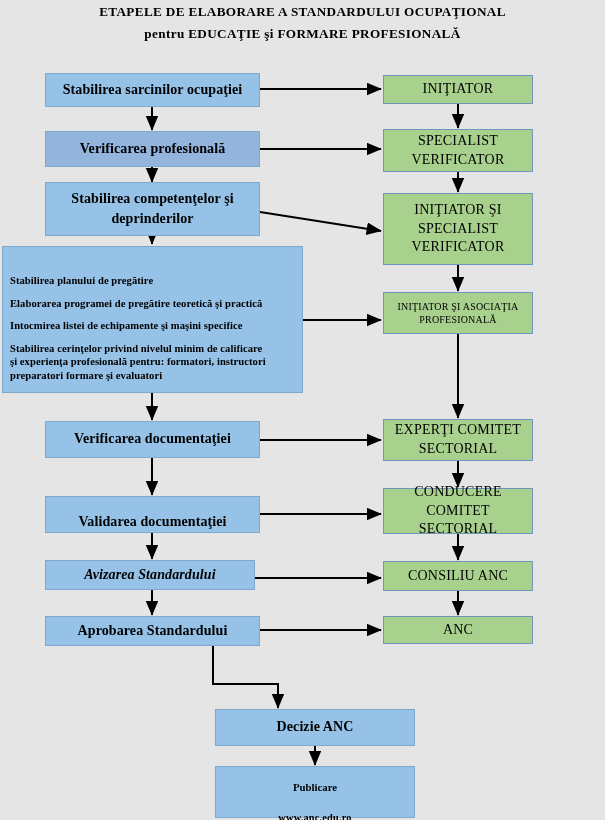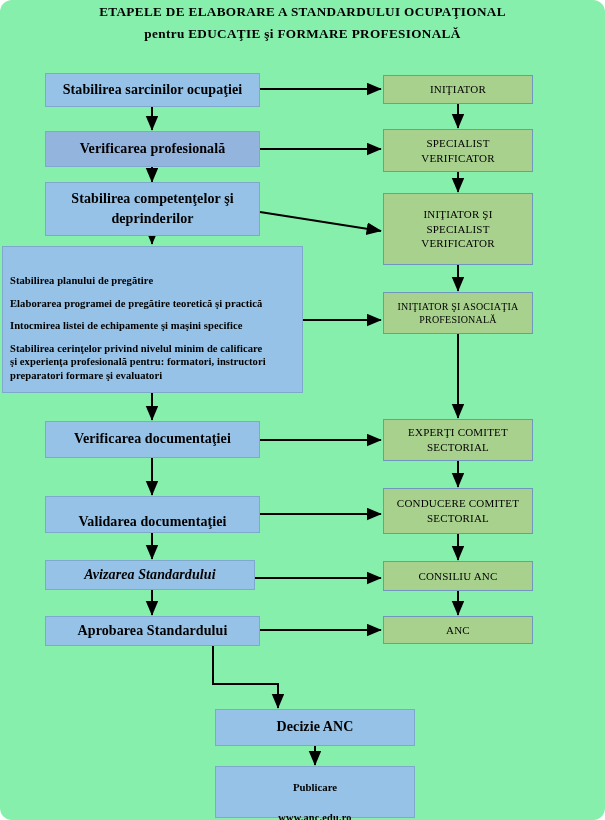--- a/index.html
+++ b/index.html
@@ -9,23 +9,22 @@
     background: #ffffff;
   }
   body {
     font-family: "Liberation Serif", "DejaVu Serif", serif;
     color: #000000;
   }
   #canvas {
     position: relative;
     width: 605px;
     height: 820px;
-    background: #86efac;
+    background: #e5e5e5;
     overflow: hidden;
-    border-radius: 12px;
   }
   #arrow-layer {
     position: absolute;
     left: 0;
     top: 0;
     width: 605px;
     height: 820px;
     pointer-events: none;
     z-index: 1;
   }
@@ -79,21 +78,21 @@
   }
   .node.blue .node-label,
   .node.blue-dark .node-label {
     font-weight: bold;
     font-size: 14px;
     line-height: 1.45;
     letter-spacing: 0.1px;
   }
   .node.green .node-label {
     font-weight: normal;
-    font-size: 11px;
+    font-size: 14px;
     line-height: 1.35;
     letter-spacing: 0.2px;
   }
 
   
   .node.tasks {
     display: block;
     padding: 27px 7px 8px 7px;
     text-align: left;
   }

